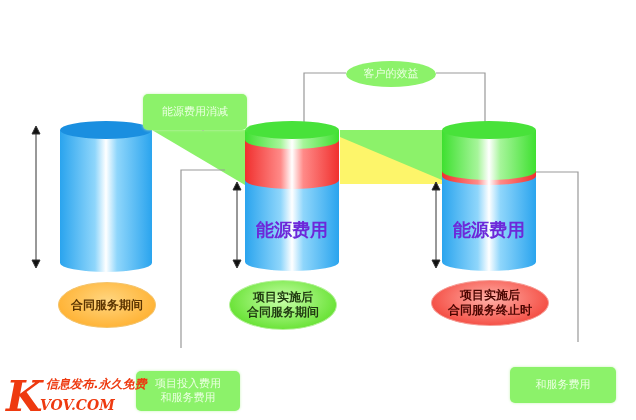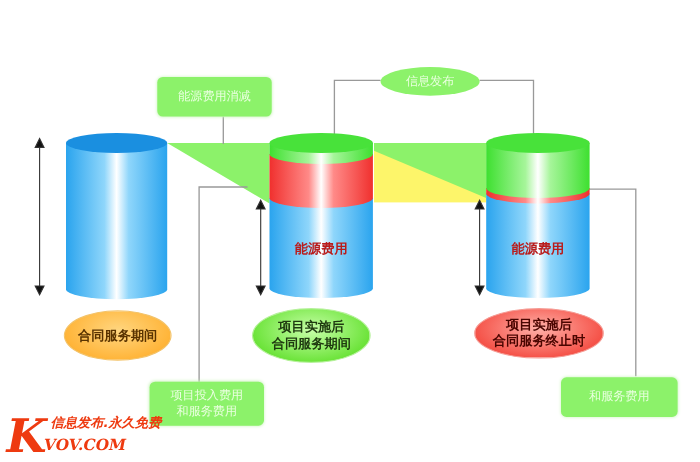--- a/index.html
+++ b/index.html
@@ -1,25 +1,25 @@
 <!DOCTYPE html>
 <html><head>
 <meta charset="utf-8">
 <style>
   html,body{margin:0;padding:0;background:#fff;}
   body{width:636px;height:420px;position:relative;overflow:hidden;font-family:"DejaVu Sans",sans-serif;}
   svg{position:absolute;left:0;top:0;}
   .label{position:absolute;display:flex;align-items:center;justify-content:center;text-align:center;font-size:11px;line-height:14px;}
-  .box{background:#8cf26a;border-radius:5px;color:#eaffe0;box-shadow:0 0 3px #c8f3b8;}
+  .box{background:#8cf26a;border-radius:5px;color:#eaffe0;box-shadow:0 0 3px #c8f3b8;margin-top:24px;}
   .ell{border-radius:50%;font-weight:bold;font-size:12px;line-height:15px;}
   .ell-orange{background:radial-gradient(ellipse at 50% 40%,#ffd680 0%,#ffb53a 70%,#f5a020 100%);border:1px solid #f3c36a;color:#5a3300;}
   .ell-green{background:radial-gradient(ellipse at 50% 40%,#c7ffa8 0%,#6ee43c 70%,#4fcf20 100%);border:1px solid #b6f19b;color:#1f3a10;}
   .ell-red{background:radial-gradient(ellipse at 50% 40%,#ffb0a8 0%,#f5544a 70%,#e43a30 100%);border:1px solid #f59c95;color:#4a0500;}
   .ell-benefit{background:#8cf26a;border-radius:50%;color:#eaffe0;font-size:11px;}
-  .cyl-text{position:absolute;font-size:12px;color:#b91c1c;font-weight:bold;text-align:center;}
+  .cyl-text{position:absolute;font-size:18px;color:#6d28d9;font-weight:bold;text-align:center;}
   .wm1{position:absolute;left:6px;top:372px;font-size:42px;font-style:italic;font-weight:bold;color:#ee3a10;font-family:"DejaVu Serif",serif;}
   .wm2{position:absolute;left:40px;top:397px;font-size:14px;font-style:italic;font-weight:bold;color:#ee3a10;font-family:"DejaVu Serif",serif;}
   .wm3{position:absolute;left:46px;top:376px;font-size:12px;font-style:italic;font-weight:bold;color:#ee3a10;}
 </style>
 </head>
 <body>
 
 <svg width="636" height="420" viewBox="0 0 636 420">
   <defs>
     <linearGradient id="gBlue" x1="0" x2="1" y1="0" y2="0">
@@ -91,21 +91,21 @@
     <path d="M442,171 L442,176 A47,9 0 0 0 536,176 L536,171 Z" fill="url(#gRed)"></path>
     <path d="M442,130 L442,171 A47,9 0 0 0 536,171 L536,130 Z" fill="url(#gGreen)"></path>
     <ellipse cx="489" cy="130" rx="47" ry="9" fill="#48e23a"></ellipse>
   </g>
 </svg>
 
 <div class="label box" style="left:143px;top:70px;width:104px;height:36px;">
   <span>能源费用消减</span>
 </div>
 <div class="label ell-benefit" style="left:346px;top:61px;width:90px;height:26px;">
-  <span>信息发布</span>
+  <span>客户的效益</span>
 </div>
 <div class="label box" style="left:136px;top:347px;width:104px;height:40px;white-space:pre-line;text-align:center;">
   <span>项目投入费用
 和服务费用</span>
 </div>
 <div class="label box" style="left:510px;top:343px;width:106px;height:36px;">
   <span>和服务费用</span>
 </div>
 
 <div class="cyl-text" style="left:245px;top:218px;width:94px;">能源费用</div>

